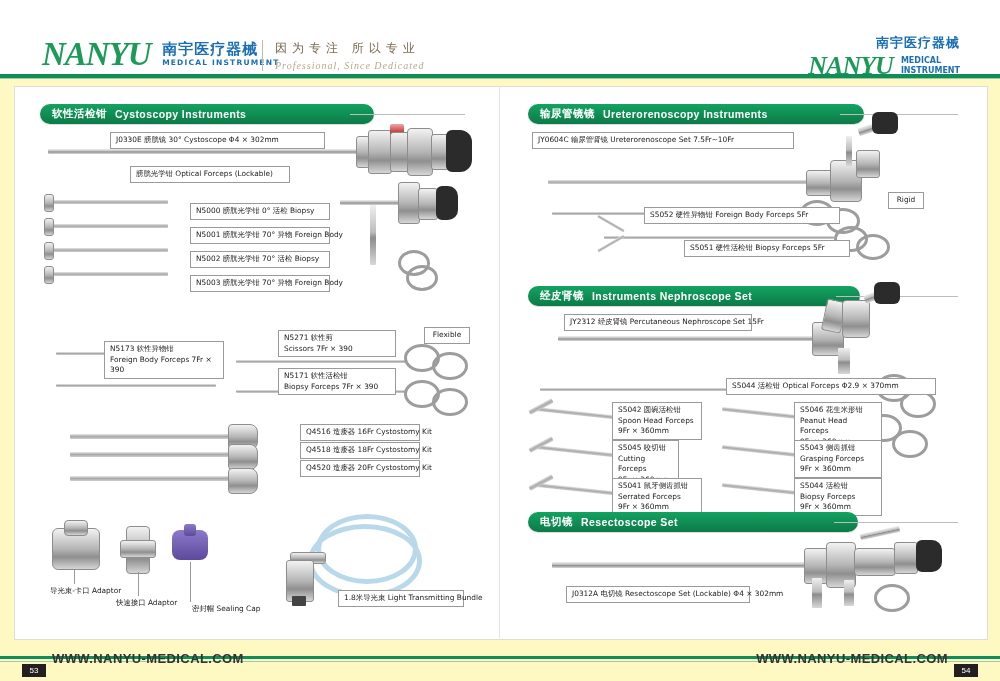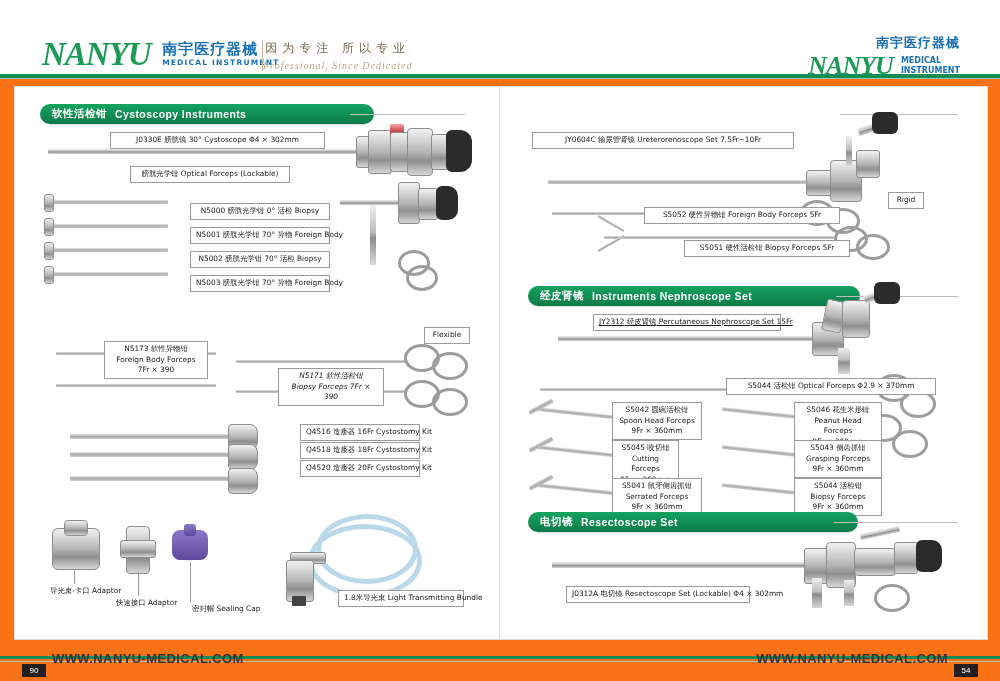--- a/index.html
+++ b/index.html
@@ -3,42 +3,42 @@
 <meta charset="utf-8">
 <style>
   html,body{margin:0;padding:0;}
   body{
     width:1000px;height:681px;
     background:#ffffff;
     font-family:"Liberation Sans", sans-serif;
     overflow:hidden;
     position:relative;
   }
-  .page{position:absolute;inset:0;background:#f97316;}
+  .page{position:absolute;inset:0;background:#fef9c3;}
 
   
   .header{position:absolute;left:0;top:0;width:1000px;height:78px;background:#ffffff;}
   .logo-left{position:absolute;left:42px;top:38px;}
   .logo-right{position:absolute;right:40px;top:34px;text-align:right;}
   .nanyu-word{
     font-family:"Liberation Serif", serif;
     font-style:italic;font-weight:bold;
     font-size:34px;letter-spacing:-1px;
     color:#1b9b57;line-height:1;
   }
   .logo-left .nanyu-word{font-size:33px;display:inline-block;vertical-align:middle;}
   .cn-name{
     display:inline-block;vertical-align:middle;margin-left:7px;
     font-family:"DejaVu Sans", sans-serif;
   }
   .cn-name .cn{font-size:15px;font-weight:bold;color:#1a6fb5;letter-spacing:1px;display:block;line-height:1.05;}
   .cn-name .en{font-size:7.5px;font-weight:bold;color:#1a6fb5;letter-spacing:1.2px;display:block;}
   .slogan{
     position:absolute;left:262px;top:40px;
-    border-left:1px solid #c8b9a0;text-align:center;
+    border-left:1px solid #c8b9a0;padding-left:12px;
   }
   .slogan .s-cn{font-family:"DejaVu Sans",sans-serif;font-size:12px;color:#7a6a52;letter-spacing:5px;}
   .slogan .s-en{font-family:"Liberation Serif",serif;font-style:italic;font-size:10px;color:#b9a88d;letter-spacing:1px;margin-top:3px;}
   .logo-right .r-top{display:flex;align-items:center;justify-content:flex-end;gap:6px;}
   .logo-right .r-cn{font-family:"DejaVu Sans",sans-serif;font-size:13px;font-weight:bold;color:#1a6fb5;letter-spacing:1px;}
   .logo-right .r-bot{display:flex;align-items:center;justify-content:flex-end;gap:8px;margin-top:1px;}
   .logo-right .r-en{font-family:"DejaVu Sans",sans-serif;font-size:8px;font-weight:bold;color:#1a6fb5;line-height:1.25;text-align:left;}
   .hdr-rule{position:absolute;left:0;top:74px;width:1000px;height:4px;background:linear-gradient(to right,#0f8f57 0%, #0f8f57 58%, #0f8f57 100%);}
   .hdr-rule2{position:absolute;left:0;top:78px;width:1000px;height:1px;background:#9fc9b3;}
 
@@ -73,21 +73,20 @@
   .sec .cn{font-family:"DejaVu Sans",sans-serif;font-size:10.5px;font-weight:bold;letter-spacing:.5px;}
   .sec .en{font-size:10.5px;font-weight:bold;margin-left:8px;letter-spacing:.4px;}
   .sec-tail{position:absolute;height:1px;background:#bdbdbd;}
 
   
   .lbl{
     position:absolute;background:#fff;border:1px solid #9a9a9a;
     font-size:7.4px;color:#1a1a1a;line-height:1.45;
     padding:2px 5px;font-family:"DejaVu Sans",sans-serif;white-space:nowrap;
     box-sizing:border-box;
-    text-align:center;
   }
   .lbl.multi{white-space:normal;}
   .plain{
     position:absolute;font-size:7.4px;color:#1a1a1a;
     font-family:"DejaVu Sans",sans-serif;white-space:nowrap;
   }
 
   
   .ln{position:absolute;background:#9a9a9a;}
   .lnv{width:1px;}
@@ -222,26 +221,31 @@
 
   <div class="rod thin" style="left:56px;top:352px;width:160px;height:3px;"></div>
   <div class="rod thin" style="left:56px;top:384px;width:160px;height:3px;"></div>
   <div class="rod thin" style="left:236px;top:360px;width:170px;height:3px;"></div>
   <div class="rod thin" style="left:236px;top:390px;width:170px;height:3px;"></div>
   <div class="ring" style="left:404px;top:344px;width:30px;height:22px;"></div>
   <div class="ring" style="left:432px;top:352px;width:30px;height:22px;"></div>
   <div class="ring" style="left:404px;top:380px;width:30px;height:22px;"></div>
   <div class="ring" style="left:432px;top:388px;width:30px;height:22px;"></div>
 
-  <div class="lbl multi" style="left:104px;top:341px;width:104px;">
+  <div class="lbl multi" style="left:104px;top:341px;width:120px;">
     <span>N5173</span>
     <span>软性异物钳</span><br>
     <span>Foreign Body Forceps 7Fr × 390</span>
   </div>
-  <div class="lbl multi" style="left:278px;top:368px;width:106px;font-style:italic;">
+  <div class="lbl multi" style="left:278px;top:330px;width:118px;">
+    <span>N5271</span>
+    <span>软性剪</span><br>
+    <span>Scissors 7Fr × 390</span>
+  </div>
+  <div class="lbl multi" style="left:278px;top:368px;width:118px;">
     <span>N5171</span>
     <span>软性活检钳</span><br>
     <span>Biopsy Forceps 7Fr × 390</span>
   </div>
 
   <div class="rod thin" style="left:70px;top:434px;width:160px;height:5px;"></div>
   <div class="rod thin" style="left:70px;top:452px;width:160px;height:5px;"></div>
   <div class="rod thin" style="left:70px;top:476px;width:160px;height:5px;"></div>
   <div class="hub" style="left:228px;top:424px;width:28px;height:24px;border-radius:4px 8px 8px 4px;"></div>
   <div class="hub" style="left:228px;top:444px;width:28px;height:24px;border-radius:4px 8px 8px 4px;"></div>
@@ -277,20 +281,24 @@
   <div class="ln lnv" style="left:138px;top:572px;height:24px;"></div>
   <div class="ln lnv" style="left:190px;top:562px;height:40px;"></div>
 
   <div class="cable" style="left:316px;top:514px;width:92px;height:60px;"></div>
   <div class="cable" style="left:308px;top:524px;width:104px;height:64px;"></div>
   <div class="hub" style="left:290px;top:552px;width:34px;height:10px;"></div>
   <div class="hub" style="left:286px;top:560px;width:26px;height:40px;border-radius:3px;"></div>
   <div class="rod" style="left:292px;top:596px;width:14px;height:10px;background:#444;"></div>
   <div class="lbl" style="left:338px;top:590px;width:126px;">1.8米导光束  Light Transmitting Bundle</div>
 
+  <div class="sec" style="left:528px;top:104px;width:312px;">
+    <span class="cn">输尿管镜镜</span>
+    <span class="en">Ureterorenoscopy  Instruments</span>
+  </div>
   <div class="sec-tail" style="left:840px;top:114px;width:118px;"></div>
 
   <div class="rod thin" style="left:548px;top:180px;width:260px;height:4px;"></div>
   <div class="hub" style="left:806px;top:170px;width:26px;height:24px;"></div>
   <div class="hub" style="left:830px;top:160px;width:30px;height:40px;border-radius:4px;"></div>
   <div class="rod" style="left:846px;top:136px;width:6px;height:30px;"></div>
   <div class="hub" style="left:856px;top:150px;width:22px;height:26px;"></div>
   <div class="rod" style="left:858px;top:124px;width:28px;height:8px;transform:rotate(-18deg);"></div>
   <div class="eyecup" style="left:872px;top:112px;width:26px;height:22px;border-radius:6px;"></div>
 
@@ -329,21 +337,21 @@
   <div class="sec-tail" style="left:836px;top:296px;width:122px;"></div>
 
   <div class="rod" style="left:558px;top:336px;width:256px;height:5px;"></div>
   <div class="hub" style="left:812px;top:322px;width:30px;height:32px;"></div>
   <div class="hub" style="left:824px;top:300px;width:18px;height:30px;transform:rotate(12deg);"></div>
   <div class="hub" style="left:842px;top:300px;width:26px;height:36px;border-radius:4px;"></div>
   <div class="rod" style="left:838px;top:348px;width:12px;height:26px;"></div>
   <div class="rod" style="left:864px;top:292px;width:22px;height:8px;transform:rotate(-20deg);"></div>
   <div class="eyecup" style="left:874px;top:282px;width:26px;height:22px;border-radius:6px;"></div>
 
-  <div class="lbl" style="left:593px;top:314px;width:188px;text-decoration:underline;">
+  <div class="lbl" style="left:564px;top:314px;width:188px;">
     <span>JY2312</span>
     <span>经皮肾镜</span>
     <span>Percutaneous Nephroscope Set 15Fr</span>
   </div>
 
   <div class="rod thin" style="left:540px;top:388px;width:340px;height:3px;"></div>
   <div class="ring" style="left:876px;top:374px;width:30px;height:22px;"></div>
   <div class="ring" style="left:900px;top:390px;width:30px;height:22px;"></div>
   <div class="lbl" style="left:726px;top:378px;width:210px;">
     <span>S5044</span>
@@ -420,19 +428,19 @@
   <div class="lbl" style="left:566px;top:586px;width:184px;">
     <span>J0312A</span>
     <span>电切镜</span>
     <span>Resectoscope Set (Lockable)</span>
     <span>Φ4 × 302mm</span>
   </div>
 
   <div class="footer">
     <div class="foot-bar"></div>
     <div class="foot-line"></div>
-    <div class="pg pg-left">90</div>
+    <div class="pg pg-left">53</div>
     <div class="pg pg-right">54</div>
     <div class="foot-url l">WWW.NANYU-MEDICAL.COM</div>
     <div class="foot-url r">WWW.NANYU-MEDICAL.COM</div>
   </div>
 
 </div>
 
 </body></html>

